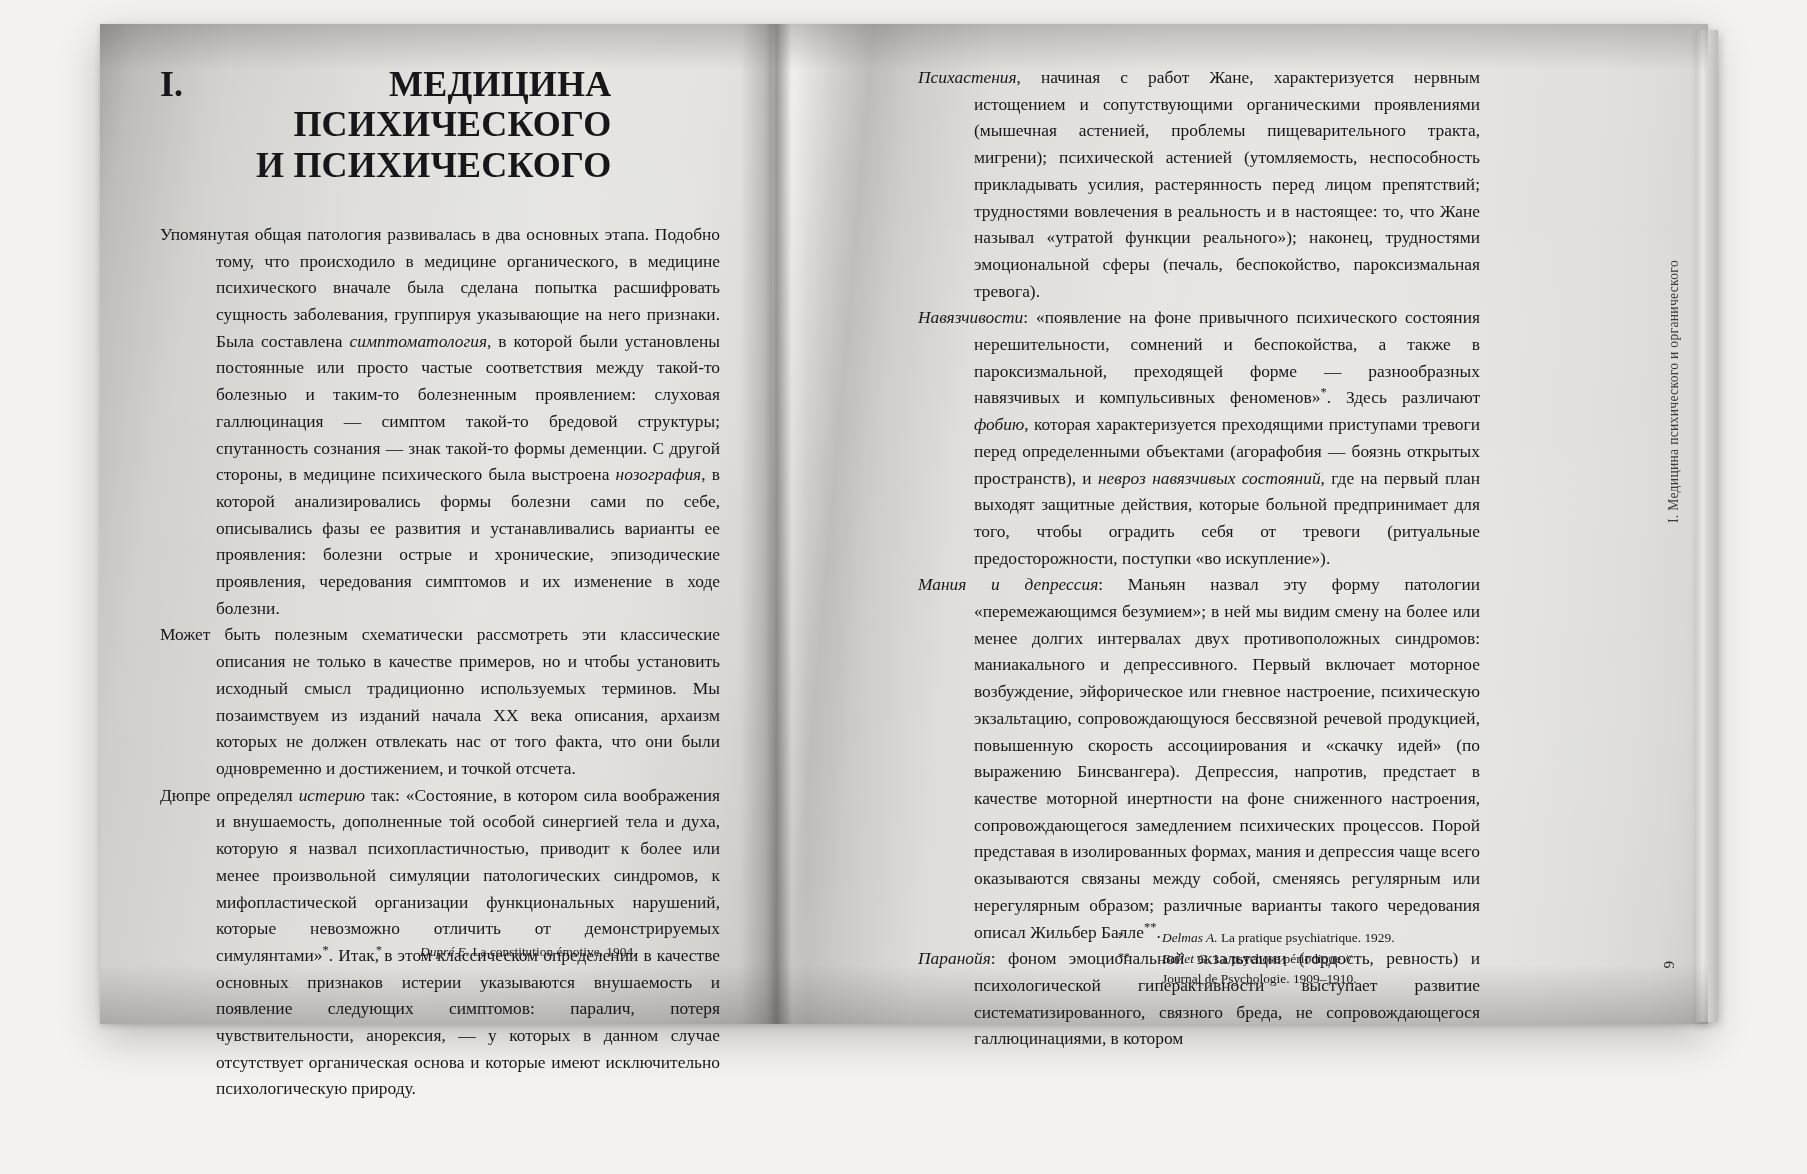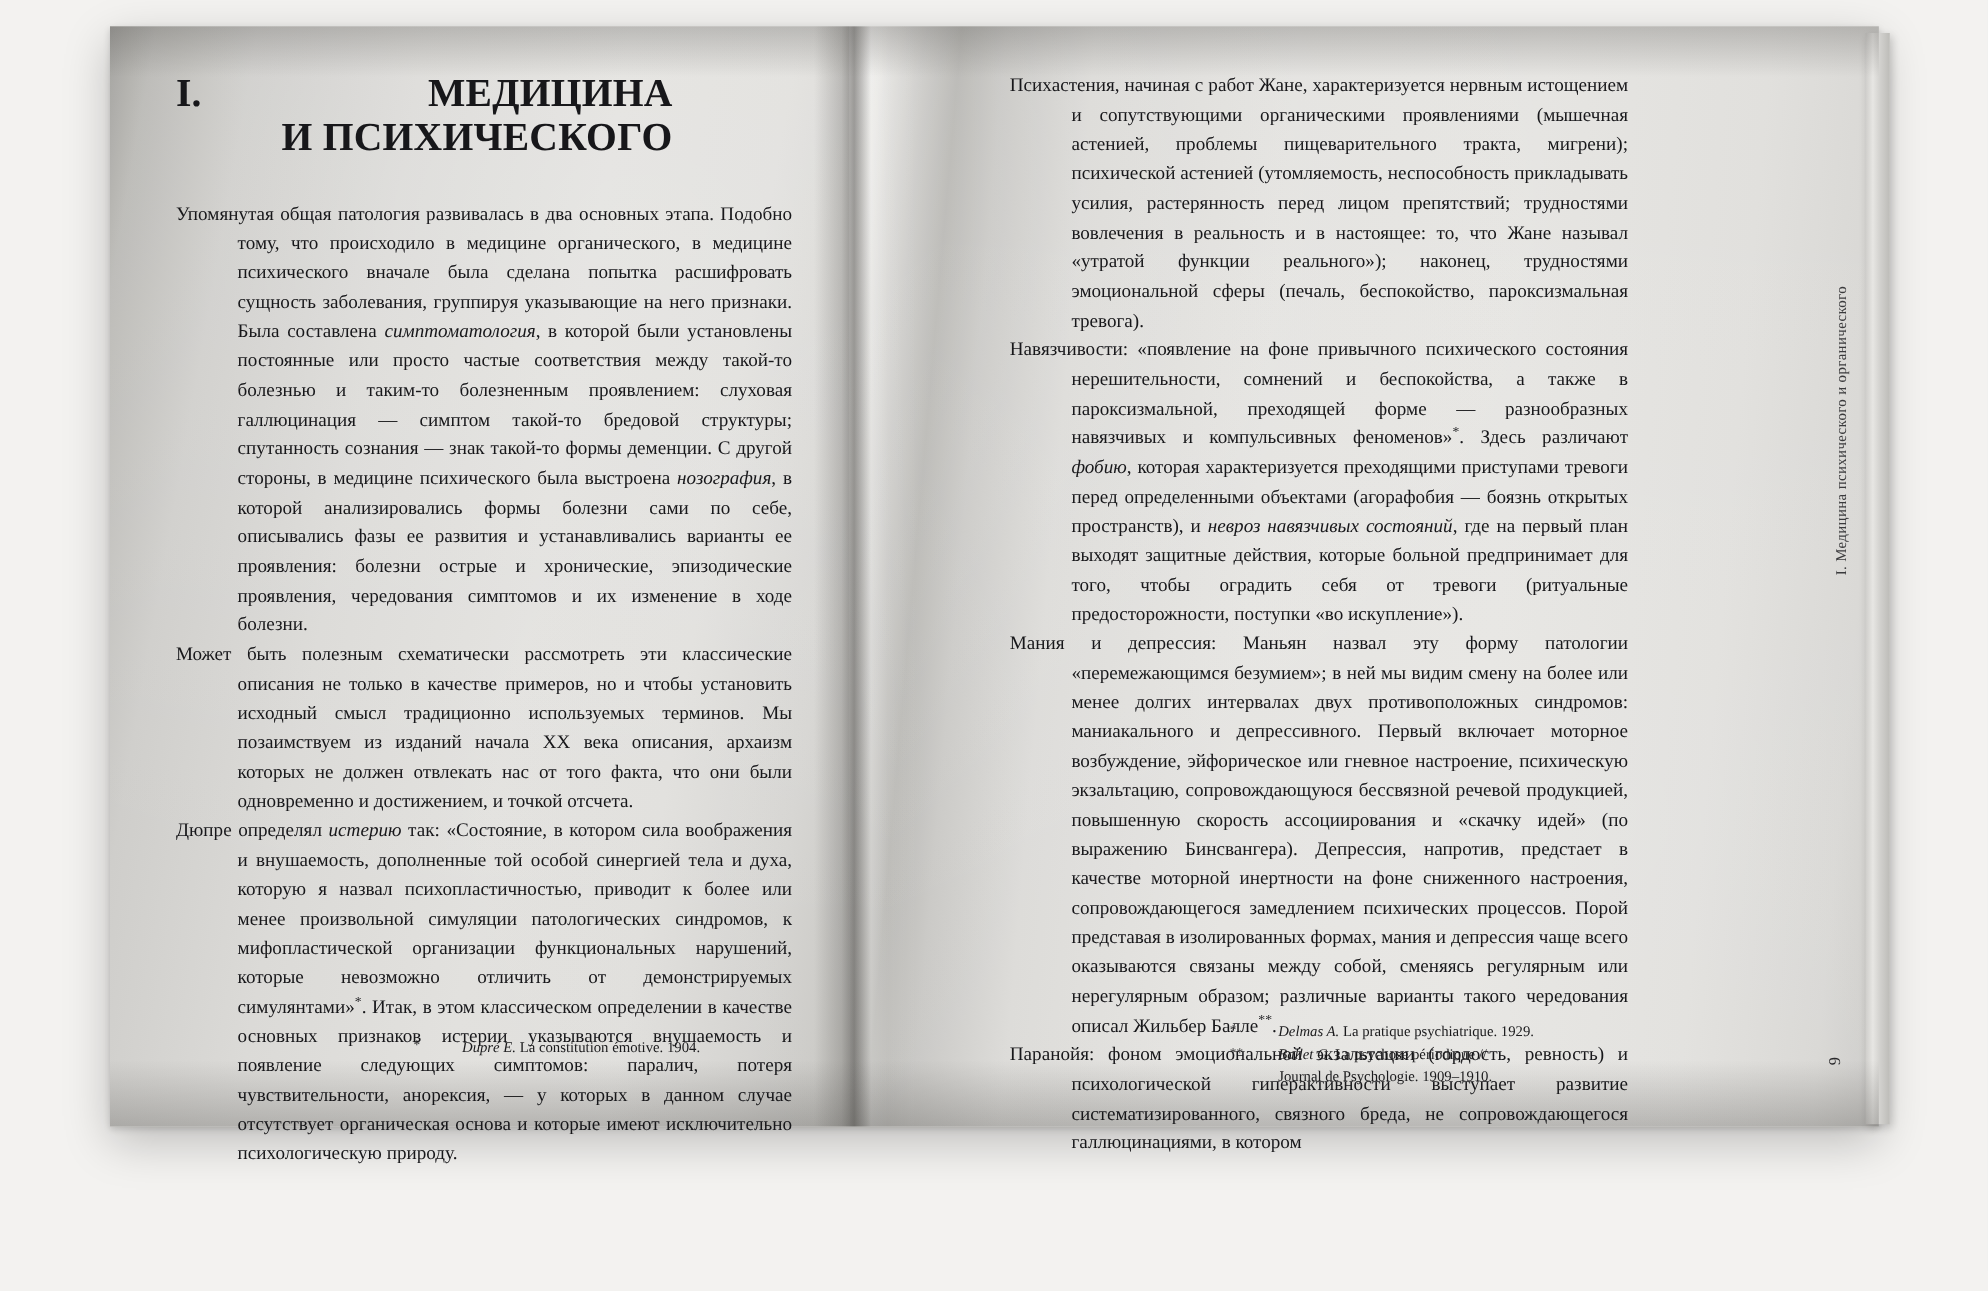--- a/index.html
+++ b/index.html
@@ -140,21 +140,21 @@
     font-size: 17.4px;
     line-height: 1.535;
     text-align: justify;
     text-justify: inter-word;
     padding-left: 56px;
     text-indent: -56px;
     hyphens: manual;
   }
   p.para + p.para { margin-top: 0; }
   .it { font-style: italic; }
-  .lead { }
+  .lead { font-style: italic; }
   sup.fn {
     font-size: 0.72em;
     vertical-align: super;
     line-height: 0;
   }
 
   
   .footnotes {
     position: absolute;
     font-size: 13.4px;
@@ -217,20 +217,21 @@
     <div class="edge-stack"></div>
     <div class="top-shadow"></div>
     <div class="bottom-shadow"></div>
 
     <div class="content content-left">
 
       <div class="chapter">
         <div class="chapter-num">I.</div>
         <div class="chapter-title">
           <span class="tl">МЕДИЦИНА</span>
+          <span class="tl">ПСИХИЧЕСКОГО</span>
           <span class="tl">И ПСИХИЧЕСКОГО</span>
         </div>
       </div>
 
       <p class="para"><span>Упомянутая общая патология развивалась в два основных этапа. Подобно тому, что происходило в медицине органического, в медицине психического вначале была сделана попытка расшифровать сущность заболевания, группируя указывающие на него признаки. Была составлена </span><span class="it">симптоматология</span><span>, в которой были установлены постоянные или просто частые соответствия между такой-то болезнью и таким-то болезненным проявлением: слуховая галлюцинация — симптом такой-то бредовой структуры; спутанность сознания — знак такой-то формы деменции. С другой стороны, в медицине психического была выстроена </span><span class="it">нозография</span><span>, в которой анализировались формы болезни сами по себе, описывались фазы ее развития и устанавливались варианты ее проявления: болезни острые и хронические, эпизодические проявления, чередования симптомов и их изменение в ходе болезни.</span></p>
 
       <p class="para"><span>Может быть полезным схематически рассмотреть эти классические описания не только в качестве примеров, но и чтобы установить исходный смысл традиционно используемых терминов. Мы позаимствуем из изданий начала XX века описания, архаизм которых не должен отвлекать нас от того факта, что они были одновременно и достижением, и точкой отсчета.</span></p>
 
       <p class="para"><span>Дюпре определял </span><span class="it">истерию</span><span> так: «Состояние, в котором сила воображения и внушаемость, дополненные той особой синергией тела и духа, которую я назвал психопластичностью, приводит к более или менее произвольной симуляции патологических синдромов, к мифопластической организации функциональных нарушений, которые невозможно отличить от демонстрируемых симулянтами»</span><sup class="fn">*</sup><span>. Итак, в этом классическом определении в качестве основных признаков истерии указываются внушаемость и появление следующих симптомов: паралич, потеря чувствительности, анорексия, — у которых в данном случае отсутствует органическая основа и которые имеют исключительно психологическую природу.</span></p>
     </div>

